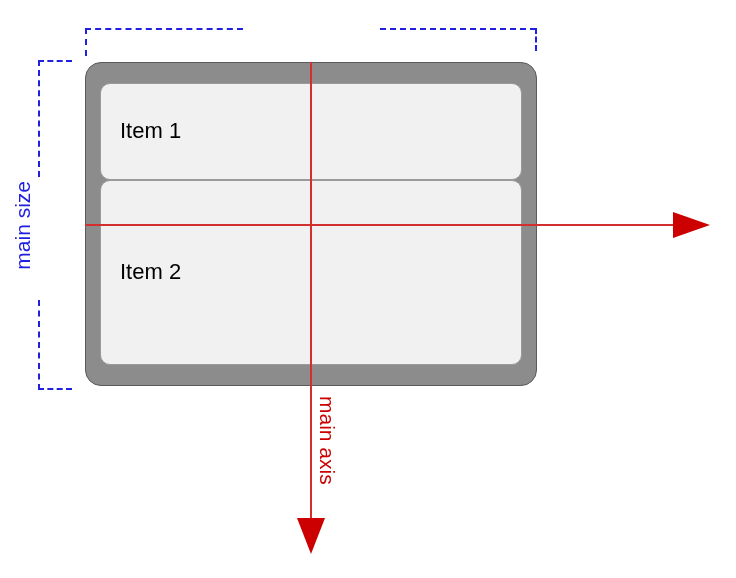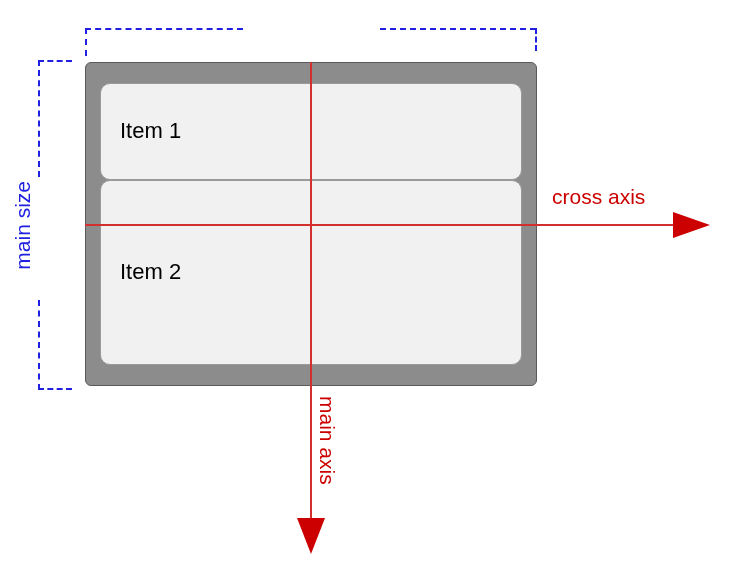--- a/index.html
+++ b/index.html
@@ -27,21 +27,21 @@
   
   .flex-container {
     position: absolute;
     left: 85px;
     top: 62px;
     width: 452px;
     height: 324px;
     box-sizing: border-box;
     background: #8c8c8c;
     border: 1px solid #5a5a5a;
-    border-radius: 6px;
+    border-radius: 16px;
     padding: 20px 14px;
     display: flex;
     flex-direction: column;
     justify-content: space-between;
     z-index: 3;
   }
 
   .flex-item {
     box-sizing: border-box;
     background: #f1f1f1;
@@ -185,19 +185,18 @@
     <div class="flex-item item-1">
       <span>Item 1</span>
     </div>
     <div class="flex-item item-2">
       <span>Item 2</span>
     </div>
   </div>
 
   <div class="axis-line-h" id="cross-axis-line"></div>
   <div class="arrow-right" id="cross-axis-arrow"></div>
-  <div class="label-red" id="cross-axis-label">cross axis</div>
 
   <div class="axis-line-v" id="main-axis-line"></div>
   <div class="arrow-down" id="main-axis-arrow"></div>
   <div class="label-red" id="main-axis-label">main axis</div>
 
 </div>
 
 </body></html>

